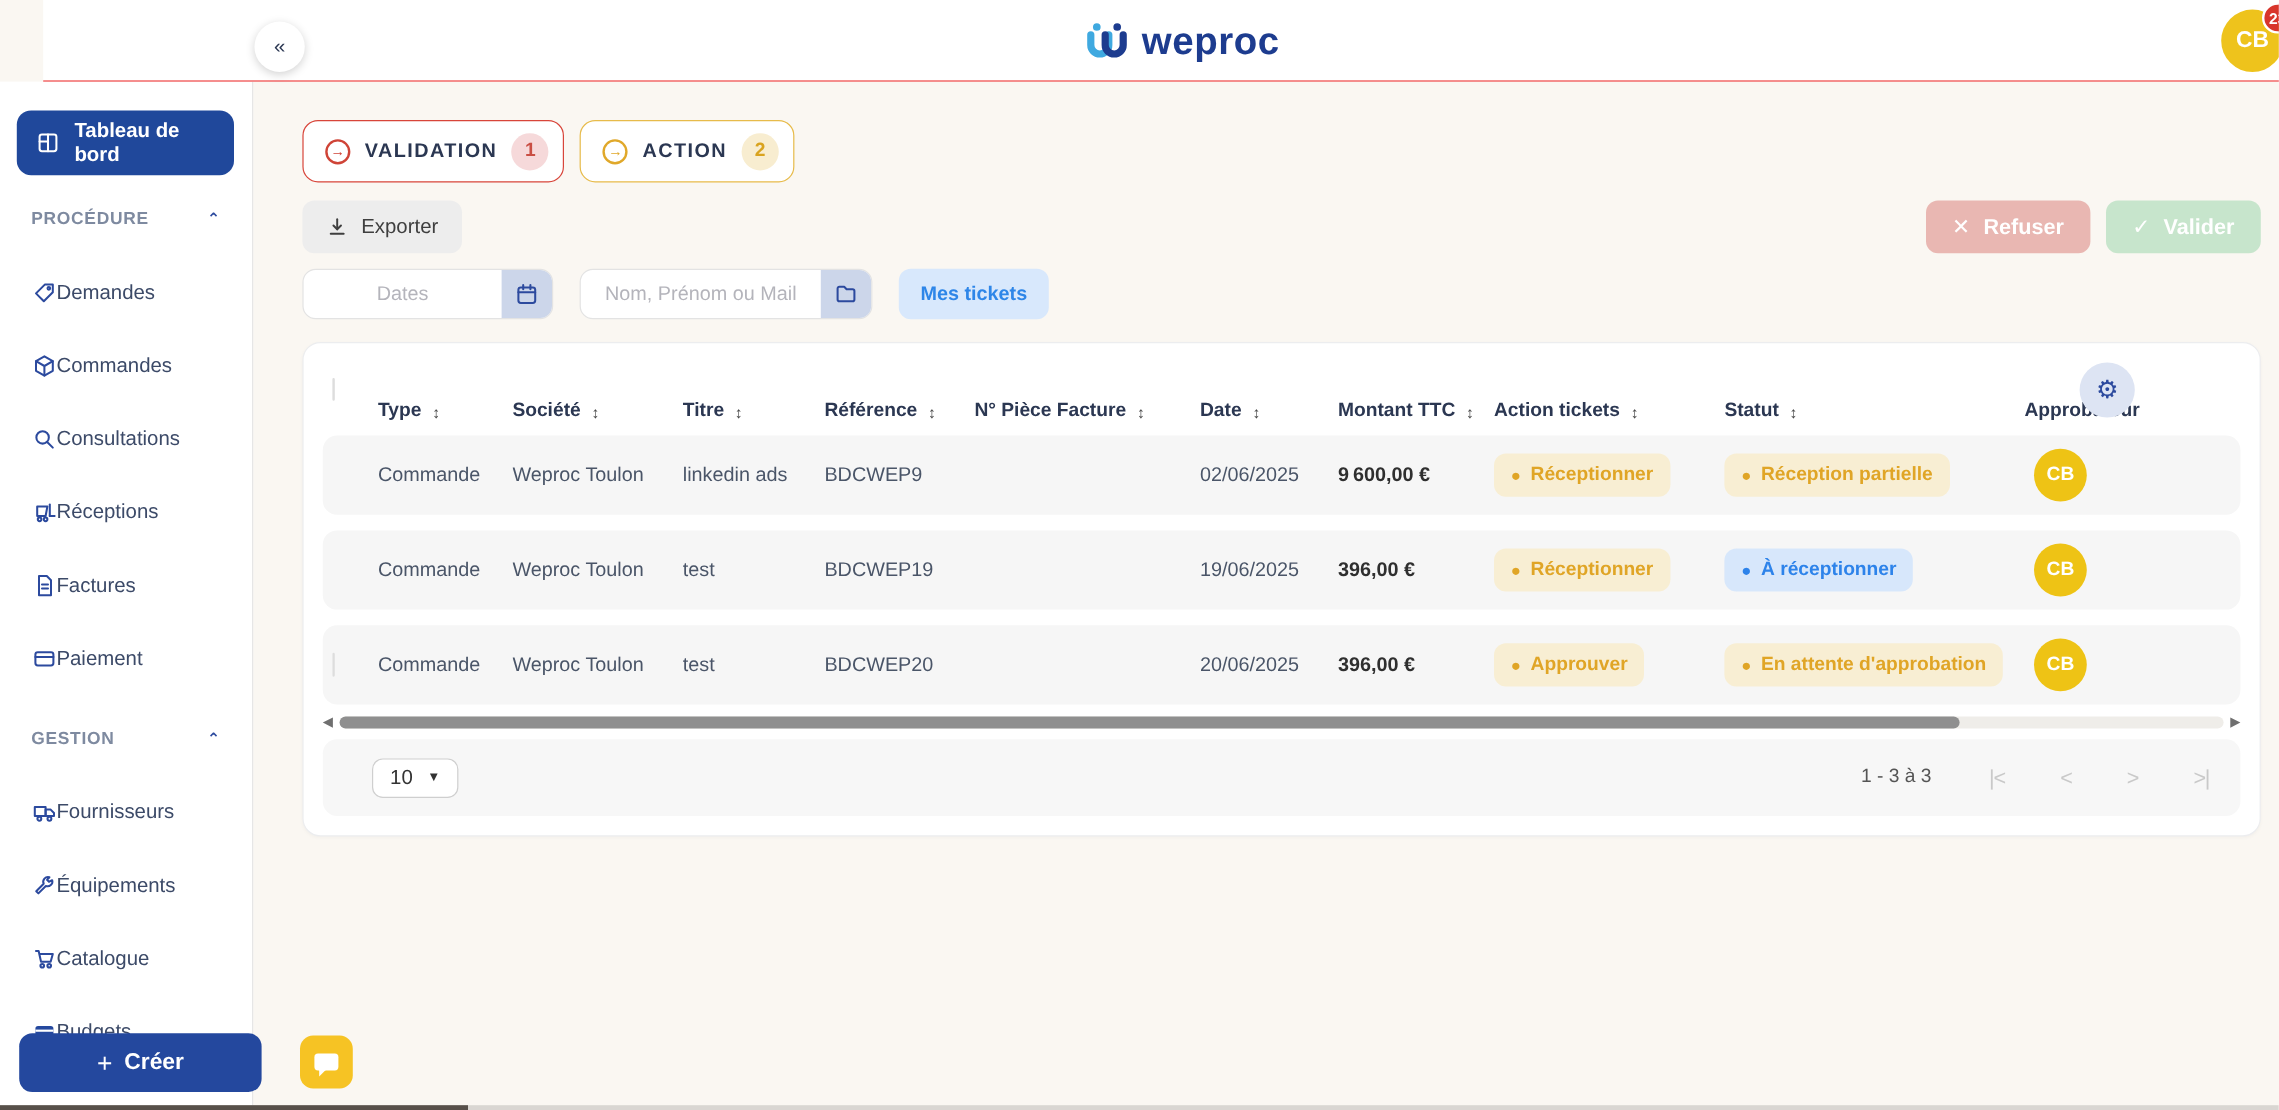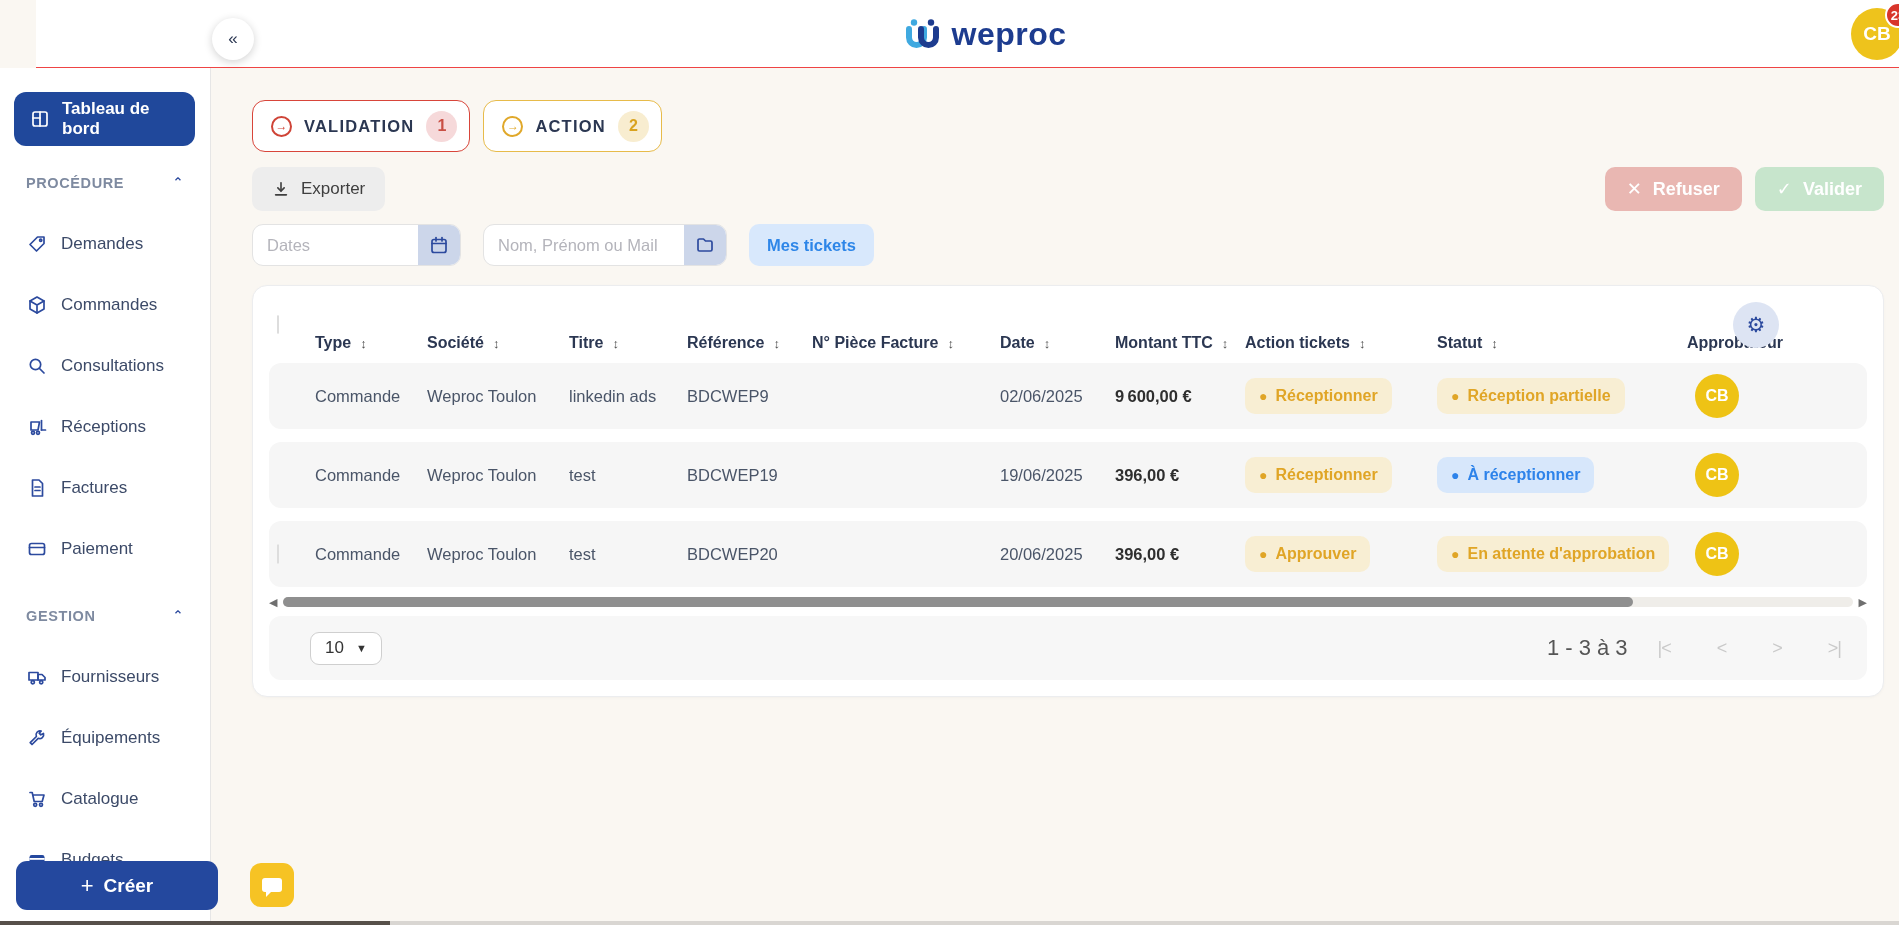--- a/index.html
+++ b/index.html
@@ -18,21 +18,21 @@
   .avatar-badge { position:absolute; top:-6px; right:-8px; min-width:26px; height:26px; border-radius:50%; background:#d8352b;
     color:#fff; font-size:13px; font-weight:700; display:flex; align-items:center; justify-content:center; border:2px solid #fff; }
 
   
   .sidebar { position:absolute; top:68px; left:0; width:211px; height:857px; background:#fff; border-right:1px solid #e6e6e6; z-index:10; }
   .nav-active { margin:24px 15px 0 14px; height:54px; background:#20489b; border-radius:12px; color:#fff; display:flex;
     align-items:center; gap:12px; padding:0 16px; font-size:17px; font-weight:700; cursor:pointer; }
   .nav-section { height:61px; display:flex; align-items:center; justify-content:space-between; padding:0 26px 0 26px;
     color:#7e8aa0; font-size:14.5px; font-weight:700; letter-spacing:.6px; margin-top:6px; cursor:pointer; }
   .nav-section .chev { color:#2c4a9e; font-size:13px; }
-  .nav-item { height:61px; display:flex; align-items:center; gap:14px; padding:0 16px 0 27px; font-size:17px; color:#3c4a68; cursor:pointer; }
+  .nav-item { height:61px; display:flex; align-items:center; padding:0 16px 0 27px; font-size:17px; color:#3c4a68; cursor:pointer; }
   .nav-item svg, .nav-active svg { flex:0 0 auto; }
   .icon-stroke { stroke:#2c4a9e; fill:none; stroke-width:1.7; stroke-linecap:round; stroke-linejoin:round; }
   .nav-active .icon-stroke { stroke:#fff; }
   .create-btn { position:absolute; bottom:15px; left:16px; width:202px; height:49px; background:#24489e; border:none; border-radius:11px;
     color:#fff; font-size:19px; font-weight:700; display:flex; align-items:center; justify-content:center; gap:10px; cursor:pointer;
     font-family:inherit; }
   .create-btn .plus { font-size:22px; font-weight:400; }
 
   
   .main { position:absolute; top:68px; left:233px; width:1666px; height:857px; padding:32px 15px 0 19px; }
@@ -55,21 +55,21 @@
   .export-btn { height:44px; border:none; border-radius:10px; background:#ededed; color:#3f3f3f; font-size:17px; font-family:inherit;
     display:flex; align-items:center; gap:11px; padding:0 20px; cursor:pointer; }
   .toolbar-spacer { flex:1; }
   .refuse-btn,.validate-btn { height:44px; border:none; border-radius:10px; color:#fff; font-size:18px; font-weight:600; font-family:inherit;
     display:flex; align-items:center; gap:11px; padding:0 22px; cursor:pointer; }
   .refuse-btn { background:#e9b7b2; margin-right:13px; }
   .validate-btn { background:#c7e5cc; }
 
   .filters-row { margin-top:13px; display:flex; align-items:center; gap:22px; }
   .input-group { display:flex; height:42px; border:1px solid #e3e3e3; border-radius:11px; background:#fff; overflow:hidden; }
-  .input-group input { border:none; outline:none; font-size:16.5px; font-family:inherit; color:#555; padding:0 14px; background:transparent; }
+  .input-group input { border:none; outline:none; font-size:16.5px; font-family:inherit; color:#555; padding:0 14px; background:transparent;text-align:center; }
   .input-group input::placeholder { color:#b4b4bb; }
   .ig-btn { width:42px; background:#ccd6ea; border:none; display:flex; align-items:center; justify-content:center; cursor:pointer; }
   .dates-input { width:165px; }
   .search-input { width:200px; }
   .tickets-btn { height:42px; border:none; border-radius:10px; background:#d8e8fc; color:#2e86e8; font-size:16.5px; font-weight:700;
     font-family:inherit; padding:0 18px; cursor:pointer; }
 
   
   .card { margin-top:19px; width:1632px; background:#fff; border:1px solid #ecedef; border-radius:15px; padding:14px 16px 16px 16px;
     position:relative; box-shadow:0 1px 3px rgba(0,0,0,.03); }
@@ -94,21 +94,21 @@
   .hscroll { margin-top:9px; height:12px; display:flex; align-items:center; gap:6px; }
   .hs-arrow { color:#6f6f6f; font-size:11px; line-height:1; cursor:pointer; }
   .hs-track { flex:1; height:10px; border-radius:6px; background:#efede9; position:relative; }
   .hs-thumb { position:absolute; left:0; top:0; height:10px; width:86%; border-radius:6px; background:#8f8f8f; cursor:grab; }
 
   .pagination { margin-top:8px; height:64px; background:#f7f7f7; border-radius:12px; display:flex; align-items:center; padding:0 26px 0 10px; }
   .page-size { width:72px; height:33px; background:#fff; border:1px solid #cfcfcf; border-radius:9px; display:flex; align-items:center;
     justify-content:center; gap:12px; font-size:17px; color:#333; cursor:pointer;margin-left:31px; }
   .page-size .caret { font-size:11px; color:#333; }
   .pag-spacer { flex:1; }
-  .range-label { color:#555; font-size:22px; margin-right:30px; }
+  .range-label { color:#555; font-size:16px; margin-right:48px; }
   .pager { display:flex; gap:46px; color:#c9c9c9; font-size:18px; }
   .pager span { cursor:pointer; letter-spacing:-1px; }
 
   
   .chat-btn { position:absolute; left:250px; top:863px; width:44px; height:44px; border:none; border-radius:11px; background:#f6c324;
     cursor:pointer; display:flex; align-items:center; justify-content:center; z-index:15; }
   .chat-bubble { width:20px; height:14px; background:#fff; border-radius:3px; position:relative; }
   .chat-bubble::after { content:""; position:absolute; left:4px; bottom:-5px; border:5px solid transparent; border-top-color:#fff; border-left-color:#fff; }
   .bottom-strip { position:absolute; bottom:0; left:0; height:4px; width:100%; background:#d9d6d2; z-index:40; }
   .bottom-strip-dark { position:absolute; bottom:0; left:0; height:4px; width:390px; background:#57504a; z-index:41; }

